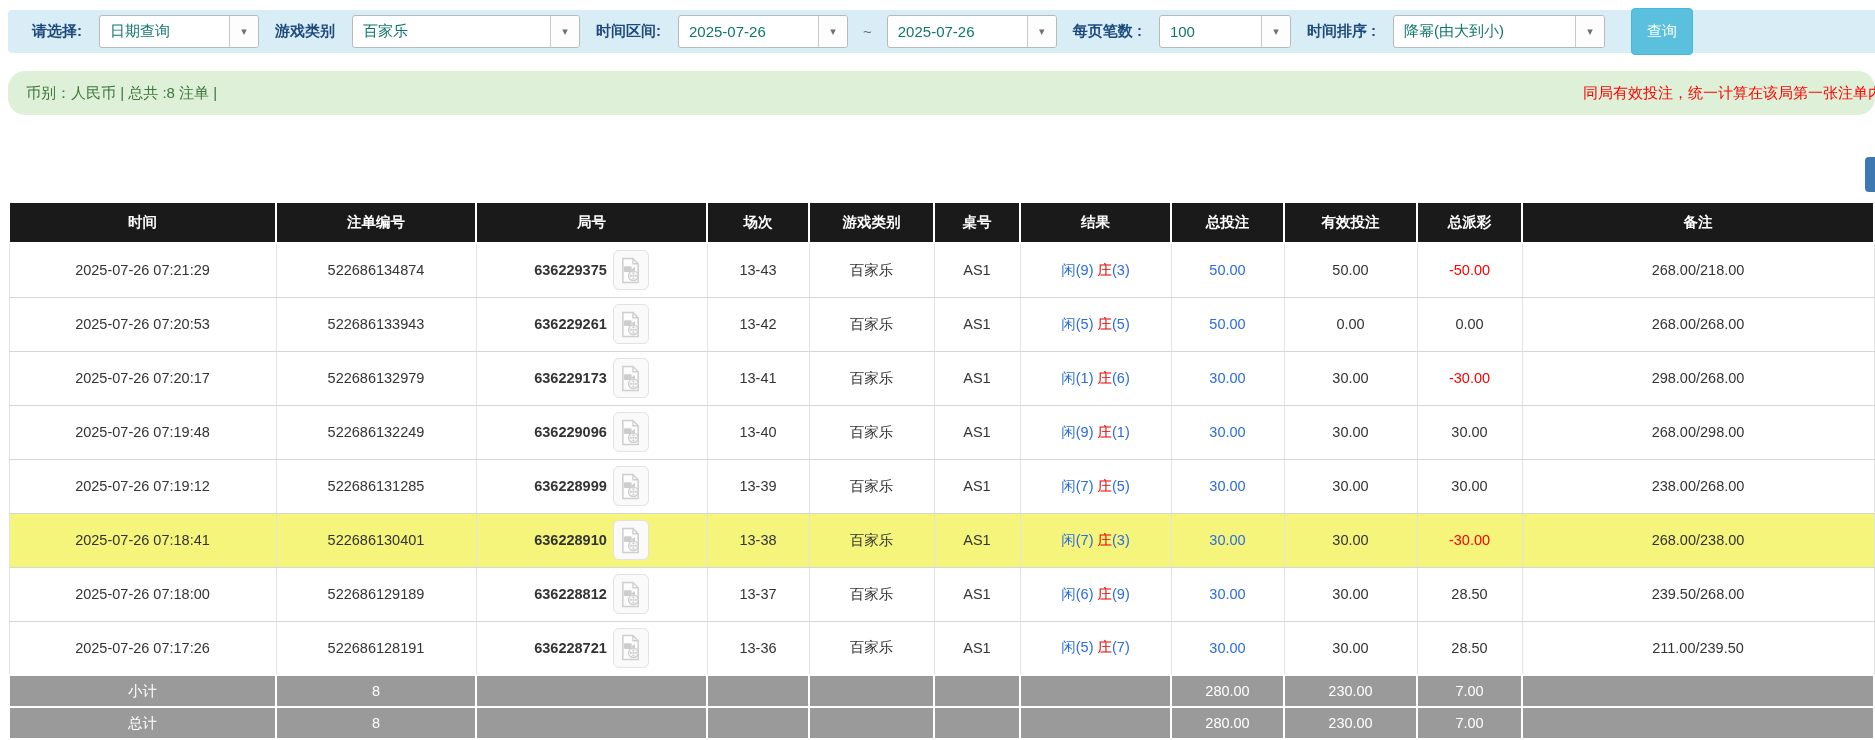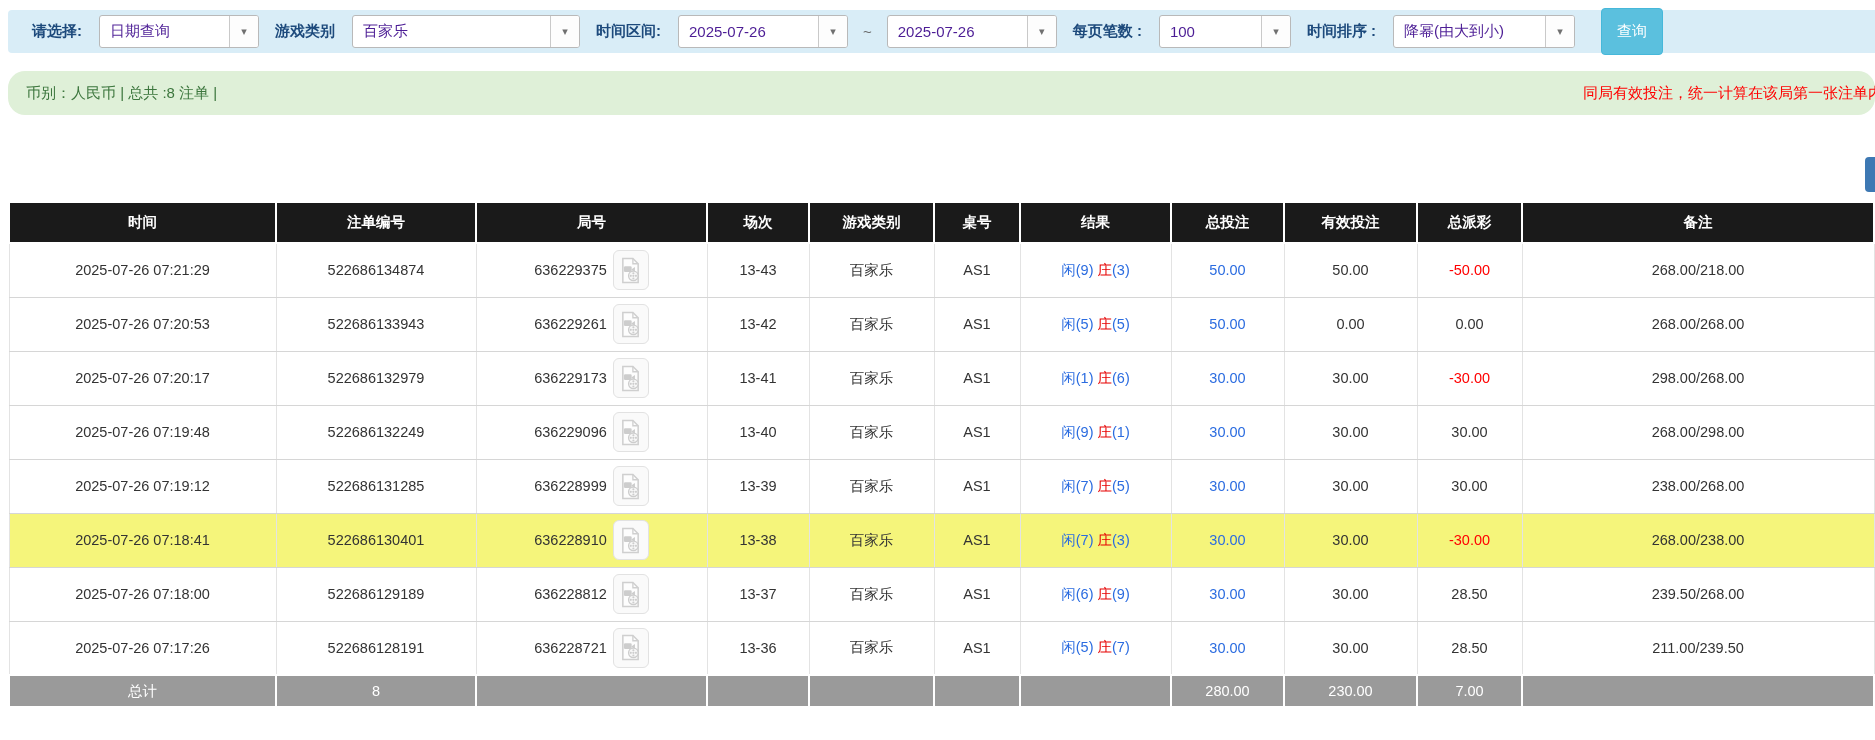--- a/index.html
+++ b/index.html
@@ -29,21 +29,21 @@
     background: #fff;
     border: 1px solid #b9b9b9;
     border-radius: 3px;
     height: 33px;
     overflow: hidden;
   }
   .combo-value {
     flex: 1;
     padding: 0 10px;
     font-size: 15px;
-    color: #4c1d95;
+    color: #0f766e;
     white-space: nowrap;
   }
   .combo-arrow {
     width: 29px;
     align-self: stretch;
     border-left: 1px solid #c9c9c9;
     background: #fdfdfd;
     display: flex; align-items: center; justify-content: center;
     color: #707070;
     font-size: 11px;
@@ -115,21 +115,21 @@
   table.bets td { text-align: center; vertical-align: middle; }
   tr.data-row { background: #fff; }
   tr.data-row td {
     height: 54px;
     border-bottom: 1px solid #d6d6d6;
     border-left: 1px solid #e3e3e3;
     border-right: 1px solid #e3e3e3;
   }
   tr.data-row:first-child td { border-top: 1px solid #d6d6d6; }
   tr.data-row.highlight { background: var(--highlight_row); }
-  .round-cell .round-no { vertical-align: middle; }
+  .round-cell .round-no { vertical-align: middle; font-weight: bold; }
   .video-btn {
     display: inline-flex;
     align-items: center; justify-content: center;
     width: 36px; height: 40px;
     margin-left: 6px;
     background: #fafafa;
     border: 1px solid #e2e2e2;
     border-radius: 6px;
     vertical-align: middle;
     cursor: pointer;
@@ -184,21 +184,21 @@
   <div class="group">
     <span class="tb-label">每页笔数 :</span>
     <div class="combo" style="width:132px">
       <span class="combo-value">100</span>
       <span class="combo-arrow">▾</span>
     </div>
   </div>
 
   <div class="group" style="margin-right:14px">
     <span class="tb-label">时间排序 :</span>
-    <div class="combo" style="width:182px">
+    <div class="combo" style="width:212px">
       <span class="combo-value">降幂(由大到小)</span>
       <span class="combo-arrow">▾</span>
     </div>
   </div>
 
   <button class="btn-query">查询</button>
 </div>
 
 <div class="summary-bar">
   <span>币别：人民币 | 总共 :8 注单 |</span>
@@ -513,26 +513,39 @@
     <td>
       <span class="link-blue">30.00</span>
     </td>
     <td>30.00</td>
     <td class="payout">28.50</td>
     <td>211.00/239.50</td>
   </tr>
     </tbody>
   <tfoot>
     <tr class="footer-row">
-      <td>总计</td>
+      <td>小计</td>
       <td>8</td>
       <td></td>
       <td></td>
       <td></td>
       <td></td>
       <td></td>
       <td>280.00</td>
       <td>230.00</td>
       <td>7.00</td>
       <td></td>
     </tr>
+    <tr class="footer-row">
+      <td>总计</td>
+      <td>8</td>
+      <td></td>
+      <td></td>
+      <td></td>
+      <td></td>
+      <td></td>
+      <td>280.00</td>
+      <td>230.00</td>
+      <td>7.00</td>
+      <td></td>
+    </tr>
   </tfoot>
 </table>
 
 </body></html>

